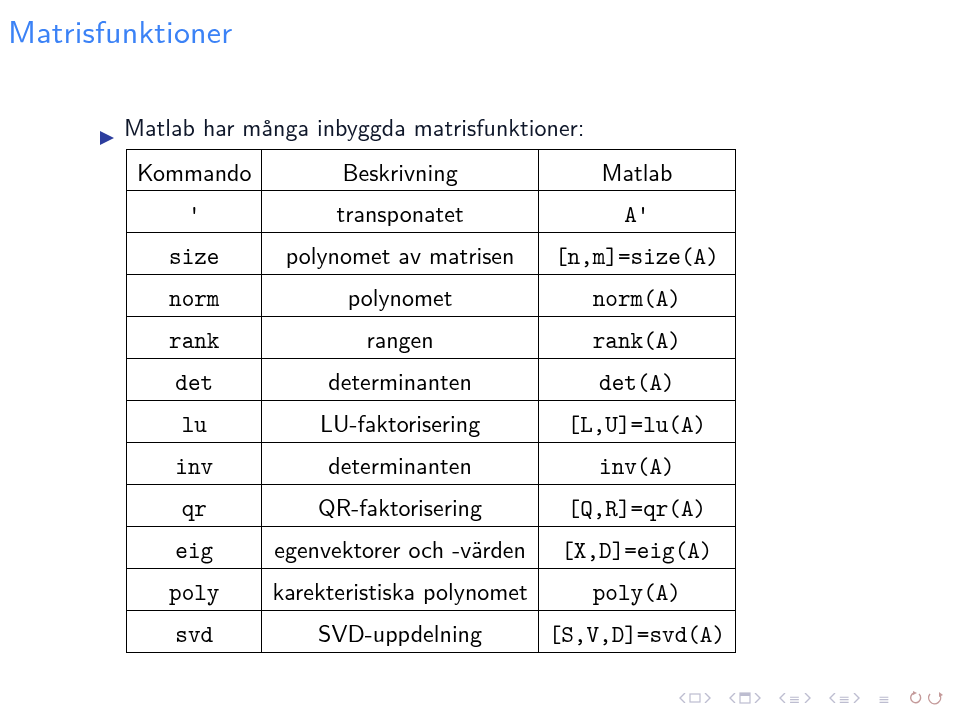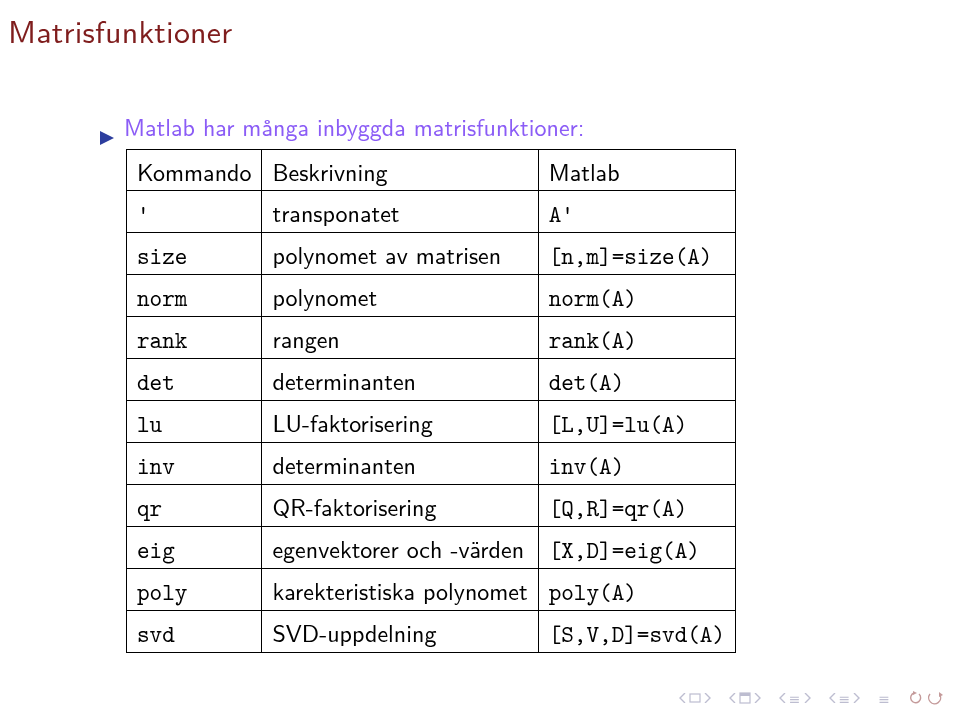--- a/index.html
+++ b/index.html
@@ -7,21 +7,21 @@
   body {
     margin: 0;
     width: 960px;
     height: 718px;
     background: #fff;
     font-family: "Latin Modern Sans", "Computer Modern Sans", "Lucida Sans", "DejaVu Sans", Helvetica, Arial, sans-serif;
     color: #000;
     position: relative;
   }
   .slide-title {
-    color: #7f1d1d;
+    color: #3b82f6;
     font-size: 32px;
     font-weight: 400;
     position: absolute;
     left: 8px;
     top: 6px;
     letter-spacing: 0.2px;
   }
   .content {
     position: absolute;
     left: 100px;
@@ -35,32 +35,32 @@
     font-size: 24px;
   }
   .bullet-tri {
     color: #2d3e9e;
     width: 14px;
     height: 14px;
     display: inline-block;
     flex: 0 0 auto;
     margin-top: 9px;
   }
-  .bullet-text { color: #8b5cf6; }
+  .bullet-text { color: #0f172a; }
   .tt { font-family: "Latin Modern Mono", "Courier New", Courier, monospace; }
   table {
     border-collapse: collapse;
     margin-top: 6px;
     margin-left: 26px;
     font-size: 24px;
   }
   th, td {
     border: 1px solid #000;
     padding: 3px 10px 2px 10px;
-    text-align: left;
+    text-align: center;
     vertical-align: baseline;
     font-weight: 400;
   }
   th { font-weight: 400; }
   .footer-nav {
     position: absolute;
     right: 16px;
     bottom: 10px;
     display: flex;
     align-items: center;

